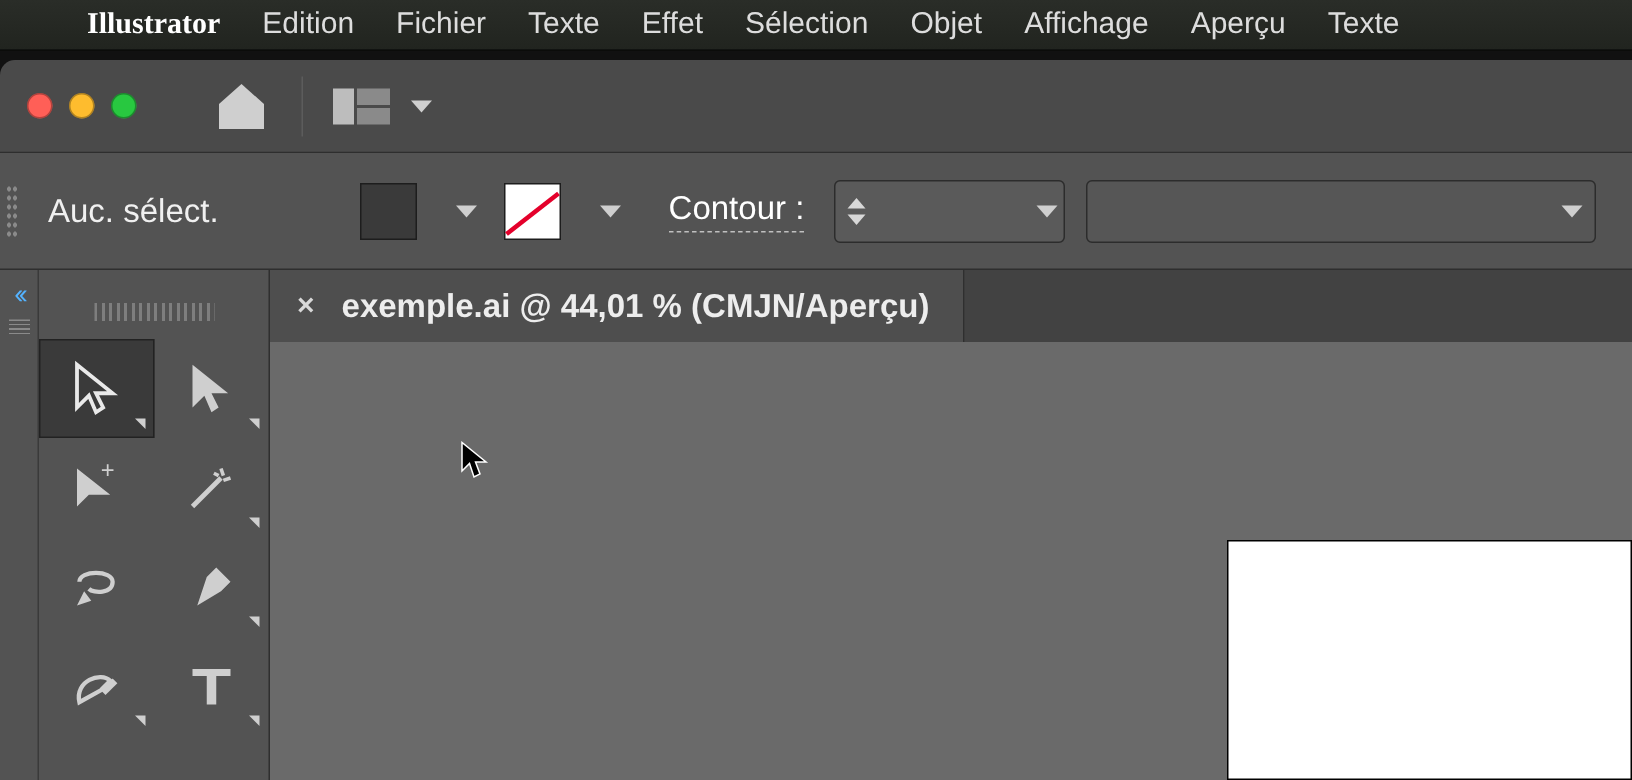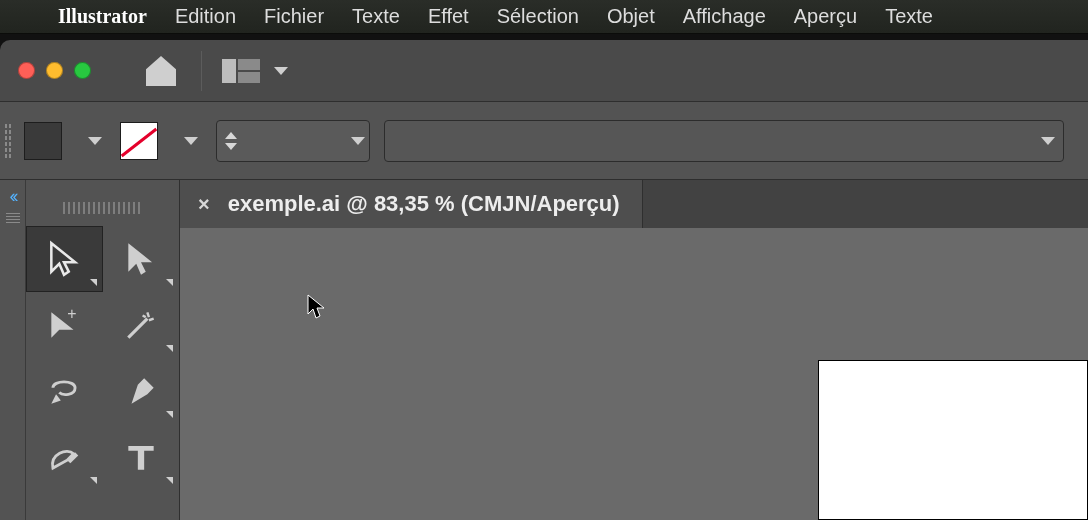--- a/index.html
+++ b/index.html
@@ -149,31 +149,33 @@
             <div></div>
             <div></div>
           </div>
       </div>
       <div class="chev-down"></div>
     </div>
   </div>
 
   <div class="controlbar">
     <div class="left-grip"></div>
+    <span class="sel-label">Auc. sélect.</span>
 
     <div class="swatch-fill"></div>
     <div class="drop-btn">
         <div class="chev-down"></div>
       </div>
 
     <div class="swatch-stroke"></div>
     <div class="drop-btn">
         <div class="chev-down"></div>
       </div>
 
+    <span class="contour-label">Contour :</span>
 
     <div class="stepper">
       <div class="arrows">
         <div class="caret-up"></div>
         <div class="caret-dn"></div>
       </div>
       <div style="flex:1"></div>
       <div class="drop-btn">
           <div class="chev-down"></div>
         </div>
@@ -254,21 +256,21 @@
           </svg>
           <div class="tri-hint"></div>
         </div>
       </div>
     </div>
 
     <div class="main-area">
       <div class="doc-tabbar">
         <div class="doc-tab">
           <span class="tab-close">×</span>
-          <span>exemple.ai @ 83,35 % (CMJN/Aperçu)</span>
+          <span>exemple.ai @ 44,01 % (CMJN/Aperçu)</span>
         </div>
       </div>
       <div class="canvas-region">
         <div class="artboard"></div>
         <div class="cursor">
           <svg viewBox="0 0 20 26">
               <path d="M2 1 L2 20 L7 15 L10 24 L14 22 L11 14 L18 14 Z" fill="#000" stroke="#fff" stroke-width="1"></path>
             </svg>
         </div>
       </div>

